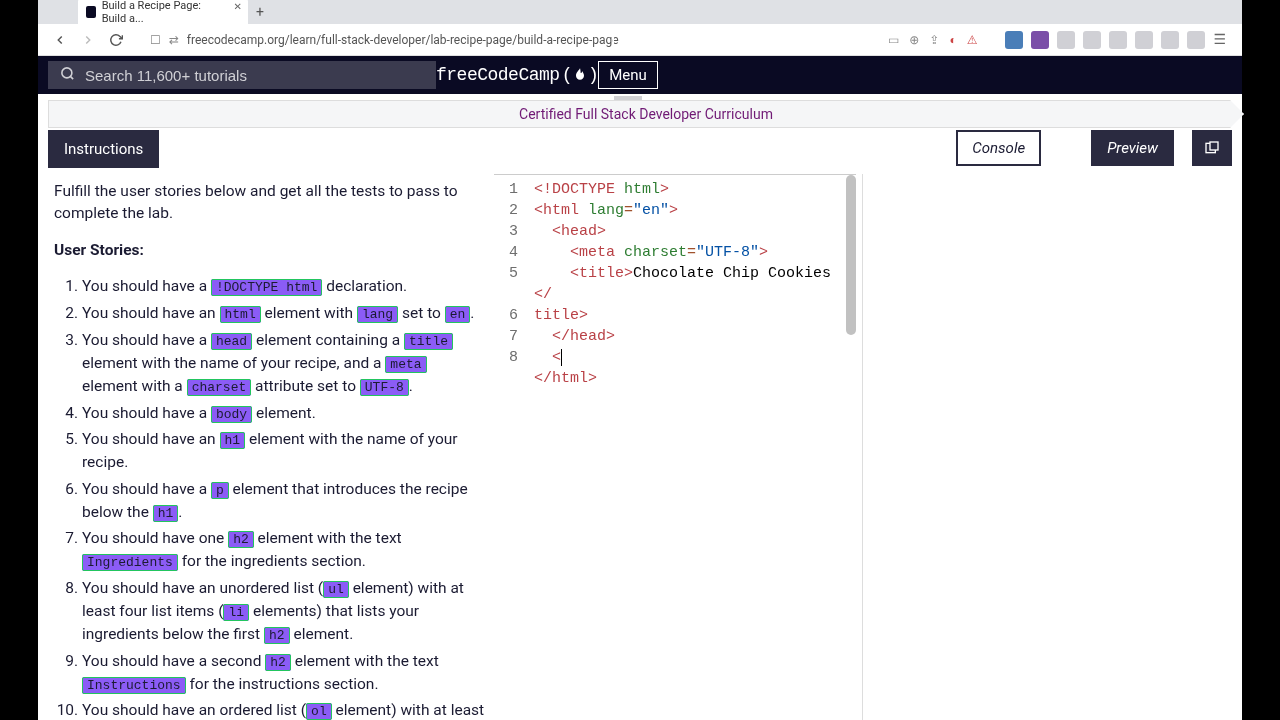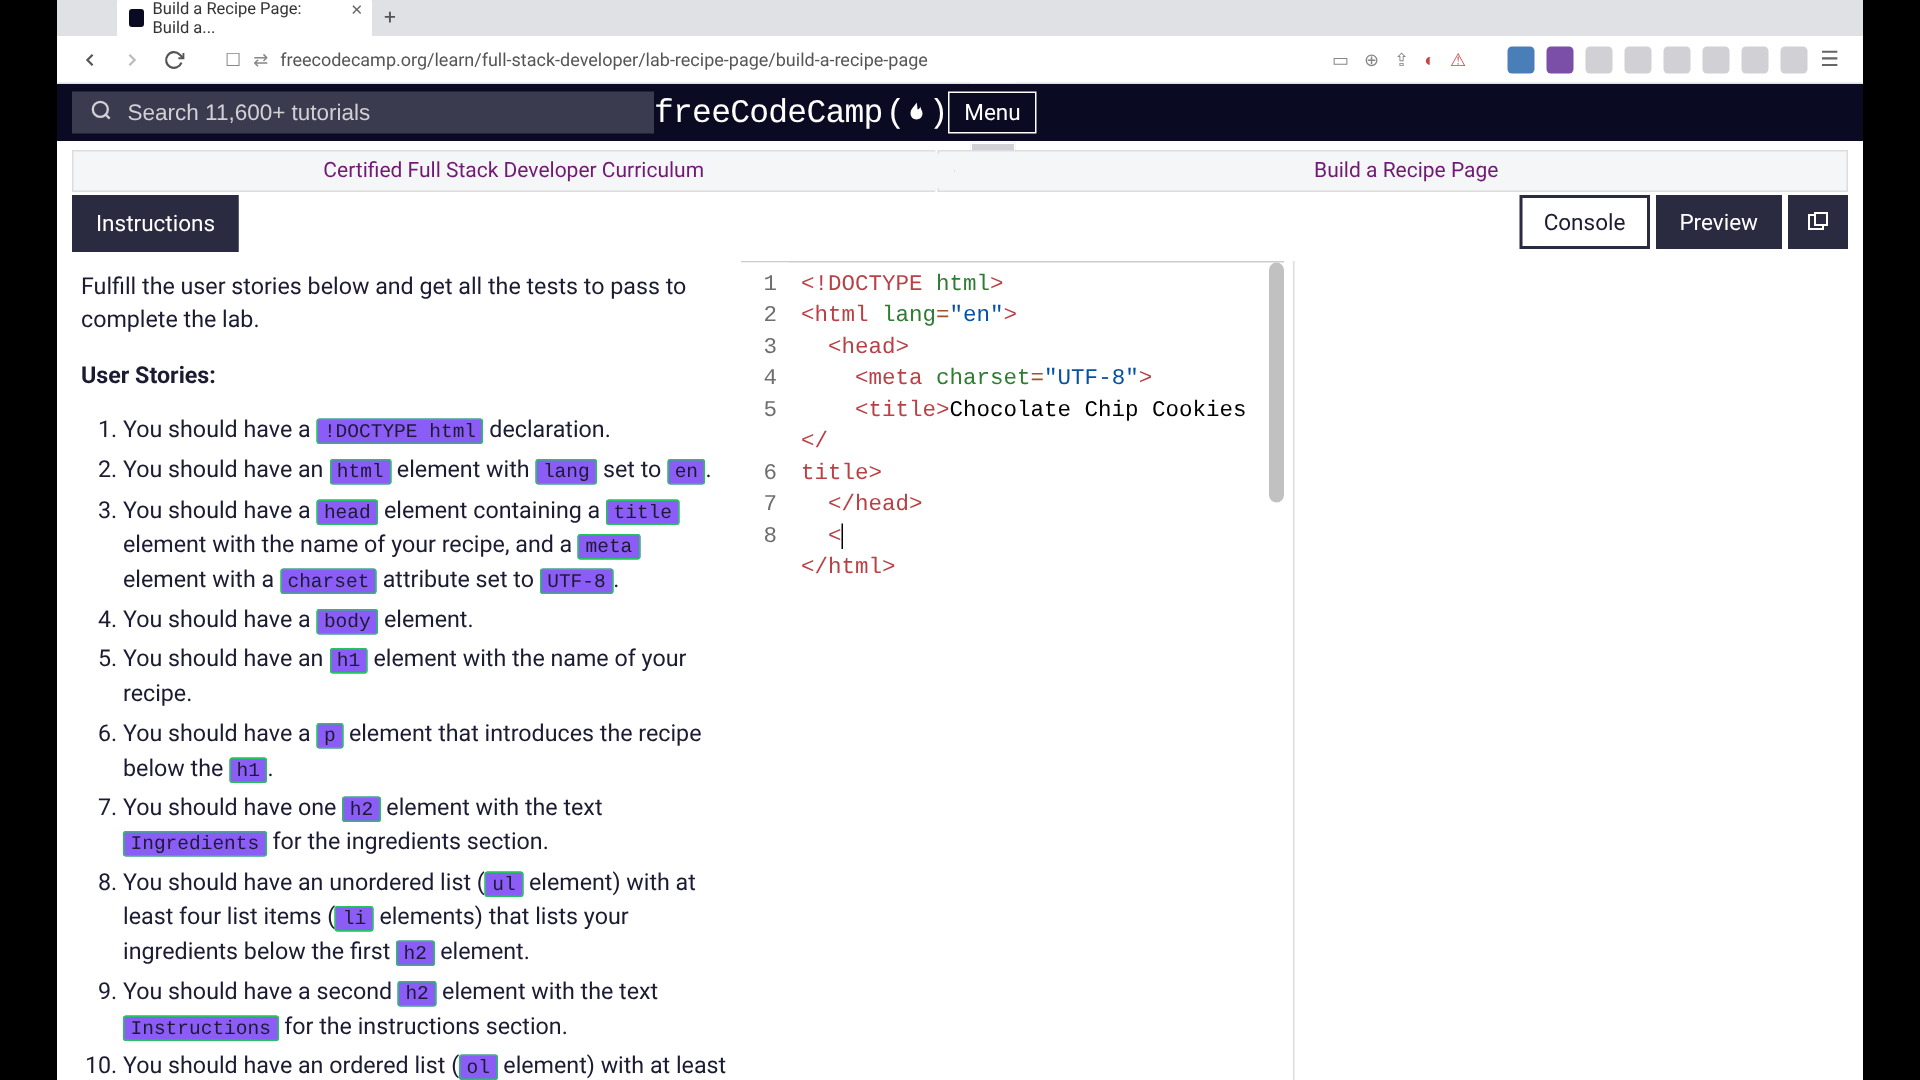--- a/index.html
+++ b/index.html
@@ -20,21 +20,21 @@
 .url-icons-right { display: flex; gap: 10px; margin-left: 8px; color: #888; }
 .ext-icons { display: flex; gap: 8px; padding: 0 8px; color: #666; }
 .ext-icons .badge-icon { width: 18px; height: 18px; border-radius: 3px; position: relative; }
 
 
 .fcc-header { height: 38px; background: #0a0a23; display: flex; align-items: center; justify-content: flex-start; padding: 0 10px; }
 .search-wrap { width: 388px; height: 28px; background: #3b3b4f; display: flex; align-items: center; padding: 0 12px; }
 .search-icon { color: #d0d0d5; margin-right: 10px; }
 .search-input { background: transparent; border: none; outline: none; color: #d0d0d5; font-size: 15px; width: 100%; }
 .search-input::placeholder { color: #d0d0d5; }
-.fcc-logo { color: #fff; font-family: "Courier New", monospace; font-size: 22px; letter-spacing: -0.5px; display: flex; align-items: center; }
+.fcc-logo { color: #fff; font-family: "Courier New", monospace; font-size: 18px; letter-spacing: -0.5px; display: flex; align-items: center; }
 .fcc-fire { display: inline-flex; align-items: center; margin-left: 2px; }
 .header-right { display: flex; align-items: center; gap: 6px; flex-direction: column; }
 .globe-btn { width: 30px; height: 28px; display: flex; align-items: center; justify-content: center; color: #fff; border: 1px solid #fff; }
 .menu-btn { height: 28px; padding: 0 10px; display: flex; align-items: center; color: #fff; border: 1px solid #fff; font-size: 15px; }
 .user-btn { width: 30px; height: 28px; background: #d0d0d5; display: flex; align-items: center; justify-content: center; border: 1px solid #fff; }
 
 
 .breadcrumb-bar { height: 28px; display: flex; margin: 6px 10px 0; }
 .crumb { flex: 1; display: flex; align-items: center; justify-content: center; font-size: 14px; color: #701a75; background: #f5f6f7; border: 1px solid #ddd; position: relative; }
 .crumb.left { clip-path: polygon(0 0, calc(100% - 14px) 0, 100% 50%, calc(100% - 14px) 100%, 0 100%); margin-right: -12px; z-index: 1; }
@@ -48,23 +48,23 @@
 .file-tab.active { background: #2a2a40; }
 .instructions-body { padding: 4px 4px 0 6px; font-size: 15.5px; line-height: 1.45; color: #1b1b32; overflow: hidden; }
 .instructions-body p { margin-bottom: 14px; }
 .instructions-body strong { font-weight: 700; }
 .inst-list { padding-left: 28px; }
 .inst-list li { margin-bottom: 4px; }
 code.token { background: #8b5cf6; border: 1px solid #22c55e; padding: 0 4px; font-family: "Courier New", monospace; font-size: 13px; border-radius: 2px; }
 
 
 .editor-pane { flex: 1; position: relative; display: flex; flex-direction: column; margin-left: 4px; }
-.editor-controls { display: flex; justify-content: flex-end; gap: 4px; padding: 2px 0 8px; }
+.editor-controls { display: flex; justify-content: flex-end; gap: 18px; padding: 2px 0 8px; font-style: italic; }
 .ctl-btn { padding: 7px 14px; font-size: 15px; border: 2px solid #2a2a40; background: #fff; color: #1b1b32; }
-.ctl-btn.dark { background: #2a2a40; color: #fff; }
+.ctl-btn.dark { background: #2a2a40; color: #fff; margin-left: 32px; }
 .ctl-icon-btn { width: 40px; border: 2px solid #2a2a40; background: #2a2a40; color: #fff; display: flex; align-items: center; justify-content: center; }
 .code-area { display: flex; border-top: 1px solid #ccc; }
 .gutter { width: 32px; background: #fff; color: #6e6e6e; text-align: right; padding: 4px 8px 4px 4px; font-family: "Courier New", monospace; font-size: 15px; line-height: 21px; }
 .code { flex: 1; padding: 4px 8px; font-family: "Courier New", monospace; font-size: 15px; line-height: 21px; white-space: pre-wrap; word-break: break-all; position: relative; }
 .code-scroll { position: absolute; right: 0; top: 0; bottom: 0; width: 10px; }
 .code-scroll-thumb { background: #c1c1c1; width: 10px; height: 160px; border-radius: 5px; }
 .s-red { color: #b94146; }
 .s-green { color: #2e7d32; }
 .s-brown { color: #a0522d; }
 .s-blue { color: #0451a5; }
@@ -168,23 +168,20 @@
               <circle cx="12" cy="8" r="4"></circle>
               <path d="M4 22c0-4 3.5-7 8-7s8 3 8 7"></path>
             </svg>
           </div>
       </div>
     </div>
 
     <div class="breadcrumb-bar">
       <div class="crumb left">
           <span>Certified Full Stack Developer Curriculum</span>
-        </div>
-      <div class="crumb right">
-          <span>Build a Recipe Page</span>
         </div>
     </div>
 
     <div class="main">
       <div class="left-pane">
         <div class="file-tabs">
           <div class="file-tab active"><span>Instructions</span></div>
         </div>
         <div class="instructions-body">
           <p>Fulfill the user stories below and get all the tests to pass to complete the lab.</p>

